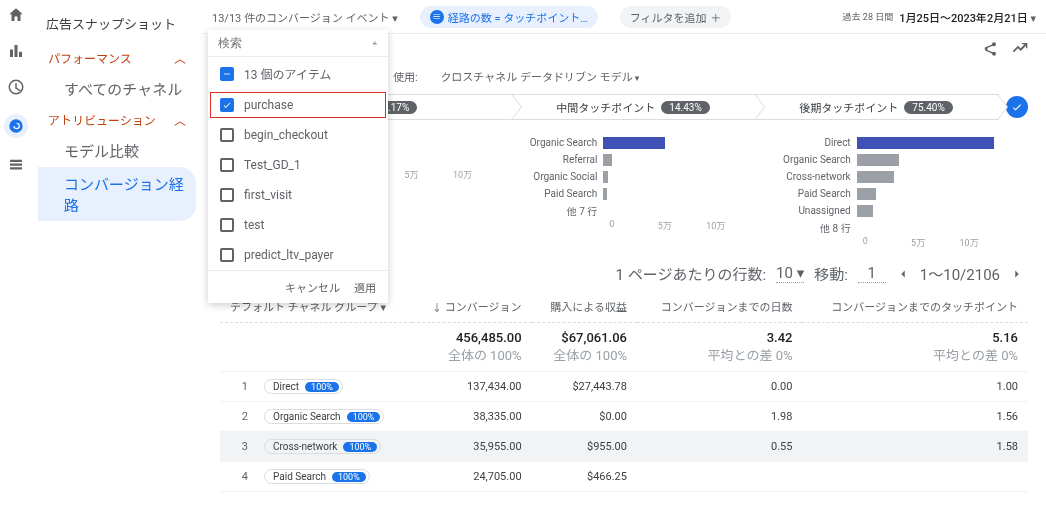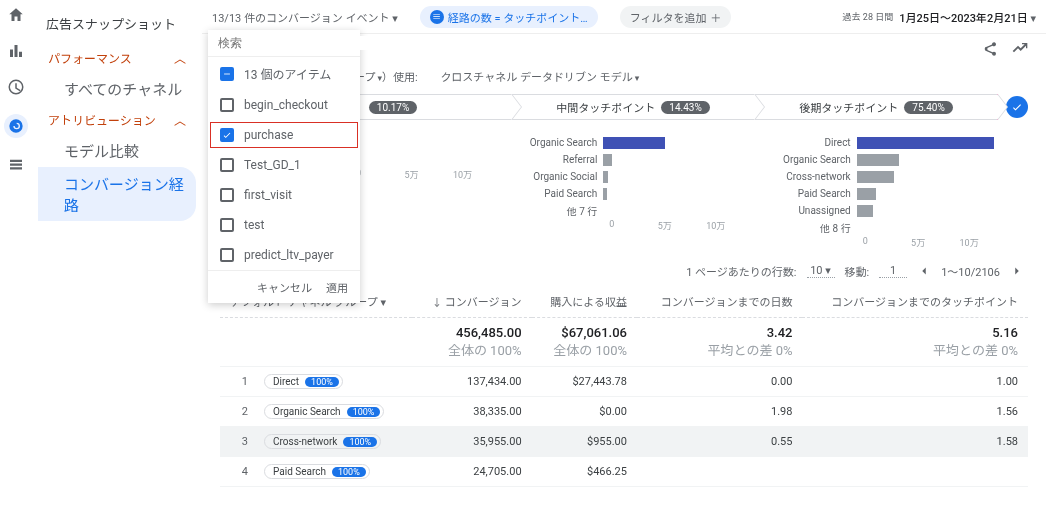--- a/index.html
+++ b/index.html
@@ -46,37 +46,37 @@
   .charts{display:flex; gap:0; margin:14px 0 4px 48px;}
   .chartcol{flex:1; padding-right:20px;}
   .barrow{display:flex; align-items:center; height:17px; font-size:10px; color:#5f6368;}
   .barrow .lbl{width:82px; text-align:right; padding-right:6px; white-space:nowrap; overflow:hidden;}
   .barrow .bar{height:12px;}
   .c-blue{background:#3f51b5;}
   .c-gray{background:#9aa0a6;}
   .axis{display:flex; font-size:9px; color:#9aa0a6; padding-left:88px; gap:0;}
   .axis span{flex:1;}
   
-  .pager{display:flex;justify-content:flex-end;align-items:center;gap:10px;font-size:11px;color:#5f6368;padding:10px 4px 6px;}
+  .pager{display:flex;justify-content:flex-end;align-items:center;gap:10px;font-size:15px;color:#5f6368;padding:10px 4px 6px;}
   .pager .udl{border-bottom:1px dotted #9aa0a6; min-width:28px; display:inline-block; text-align:center;}
   .pager svg{width:14px;height:14px;fill:#5f6368;cursor:pointer;}
   table{width:100%; border-collapse:collapse; font-size:11px;}
   th{color:#5f6368; font-weight:400; text-align:right; padding:8px 10px; border-bottom:1px dashed #dadce0; position:relative;}
   th:first-child{text-align:left;}
   th .sort{font-size:10px;margin-right:3px;}
   td{padding:7px 10px; text-align:right; border-bottom:1px solid #f1f3f4;}
   td:first-child{text-align:left;}
   .chip{display:inline-flex;align-items:center;gap:6px;border:1px solid #dadce0;border-radius:12px;padding:1px 3px 1px 8px;font-size:10px;color:#3c4043;}
   .chip .pctchip{background:#1a73e8;color:#fff;border-radius:10px;padding:0 6px;font-size:9px;}
   .totrow td{color:#5f6368;}
   .totrow .big{color:#202124;font-size:13px;font-weight:500;display:block;}
   .totrow .sub{font-size:13px;color:#9aa0a6;margin-top:43px;}
   tr.hl td{background:#f1f3f4;}
   
-  .popup{position:absolute; left:6px; top:30px; width:152px; background:#fff; box-shadow:0 2px 8px rgba(0,0,0,.2); z-index:50; font-size:12px;}
+  .popup{position:absolute; left:6px; top:30px; width:180px; background:#fff; box-shadow:0 2px 8px rgba(0,0,0,.2); z-index:50; font-size:12px;}
   .popup .search{display:flex;align-items:center;padding:6px 10px;border-bottom:1px solid #eee;}
   .popup .search input{border:none;outline:none;flex:1;font-size:12px;}
   .popup .row{display:flex;align-items:center;gap:10px;padding:8px 12px;cursor:pointer;}
   .popup .row.hl{outline:1px solid #d93025; outline-offset:-3px;}
   .popup .cb{width:14px;height:14px;border:2px solid #5f6368;border-radius:2px;display:flex;align-items:center;justify-content:center;}
   .popup .cb.checked{background:#1a73e8;border-color:#1a73e8;}
   .popup .cb.indet{background:#1a73e8;border-color:#1a73e8;}
   .popup .cb svg{width:10px;height:10px;fill:#fff;}
   .popup .foot{display:flex;justify-content:flex-end;gap:14px;padding:8px 12px;border-top:1px solid #eee;font-size:11px;}
   .idx{display:inline-block;width:18px;text-align:right;margin-right:16px;color:#5f6368;}
@@ -153,31 +153,31 @@
         </div>
         <div class="row">
           <span class="cb indet">
               <svg viewBox="0 0 24 24">
                 <path d="M5 11h14v2H5z"></path>
               </svg>
             </span>
           <span>13 個のアイテム</span>
         </div>
         <div id="popup-items">
-            <div class="row">
-              <span class="cb"></span>
-              <span>begin_checkout</span>
-            </div>
             <div class="row hl">
               <span class="cb checked">
                 <svg viewBox="0 0 24 24">
                   <path d="M9 16.2l-3.5-3.5L4 14.2 9 19l11-11-1.5-1.5z"></path>
                 </svg>
               </span>
               <span>purchase</span>
+            </div>
+            <div class="row">
+              <span class="cb"></span>
+              <span>begin_checkout</span>
             </div>
             <div class="row">
               <span class="cb"></span>
               <span>Test_GD_1</span>
             </div>
             <div class="row">
               <span class="cb"></span>
               <span>first_visit</span>
             </div>
             <div class="row">

